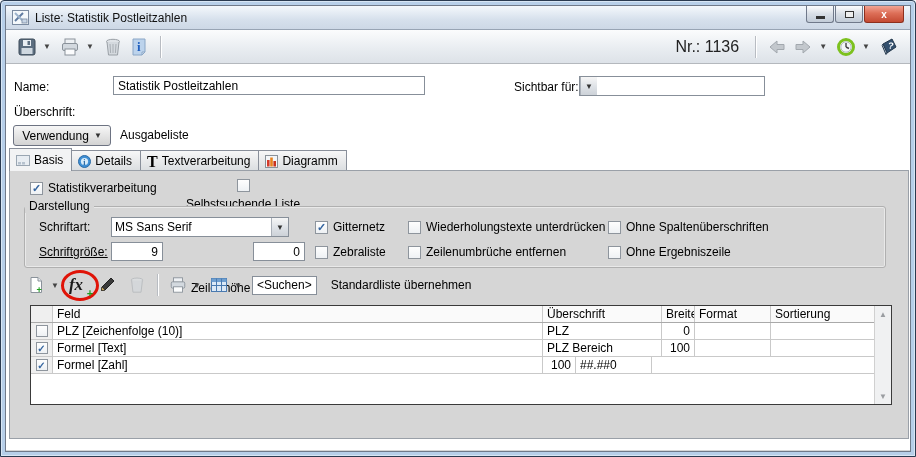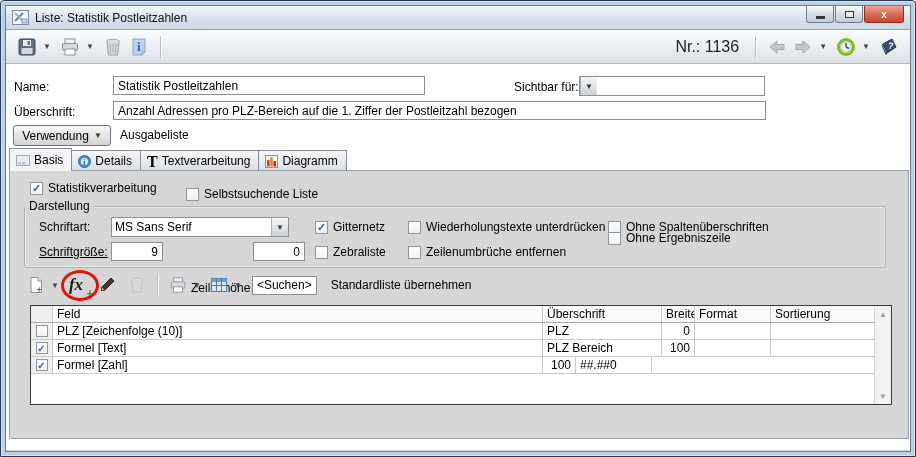--- a/index.html
+++ b/index.html
@@ -176,21 +176,20 @@
 
     <span class="lbl" style="left:8px;top:16px;">Name:</span>
     <input class="tinput" style="left: 107px; top: 12px; width: 312px;" value="Statistik Postleitzahlen">
 
     <span class="lbl" style="left:508px;top:16px;">Sichtbar für:</span>
     <div class="combo" style="left:573px;top:12px;width:186px;">
       <span class="cbtn">▼</span>
     </div>
 
     <span class="lbl" style="left:8px;top:41px;">Überschrift:</span>
-    <input class="tinput" style="left: 107px; top: 37px; width: 653px;" value="Anzahl Adressen pro PLZ-Bereich auf die 1. Ziffer der Postleitzahl bezogen">
 
     <div class="pushbtn" style="left:7px;top:61px;width:98px;">
       <span>Verwendung</span>
       <span style="font-size:8px;color:#333;">▼</span>
     </div>
     <span class="lbl" style="left:114px;top:64px;">Ausgabeliste</span>
 
     <div class="tabs">
       <div class="tab active">
         <svg width="14" height="11" viewBox="0 0 14 11">
@@ -222,21 +221,21 @@
         <span>Diagramm</span>
       </div>
     </div>
 
     <div class="panel">
 
       <div class="cb" style="left:20px;top:10px;">
         <span class="cbbox">✓</span>
         <span>Statistikverarbeitung</span>
       </div>
-      <div class="cb" style="left:176px;top:16px;">
+      <div class="cb" style="left:176px;top:8px;flex-direction:column;">
         <span class="cbbox"></span>
         <span>Selbstsuchende Liste</span>
       </div>
 
       <div class="groupbox">
         <span class="grouplegend">Darstellung</span>
 
         <span class="lbl" style="left:14px;top:13px;">Schriftart:</span>
         <div class="combo" style="left:86px;top:10px;width:178px;">
           <span class="cval">MS Sans Serif</span>
@@ -260,21 +259,21 @@
         <span class="lbl" style="left:166px;top:42px;margin-top:32px;">Zeilenhöhe</span>
         <input class="tinput right-align" style="left: 228px; top: 35px; width: 52px;" value="0">
         <div class="cb" style="left:290px;top:38px;">
           <span class="cbbox"></span>
           <span>Zebraliste</span>
         </div>
         <div class="cb" style="left:383px;top:38px;">
           <span class="cbbox"></span>
           <span>Zeilenumbrüche entfernen</span>
         </div>
-        <div class="cb" style="left:583px;top:24px;">
+        <div class="cb" style="left:583px;top:38px;">
           <span class="cbbox"></span>
           <span>Ohne Ergebniszeile</span>
         </div>
       </div>
 
       <div class="toolbar2">
         <div class="tbtn">
           <svg class="icon18" viewBox="0 0 18 18">
             <path d="M4 1.5 H11 L14.5 5 V16.5 H4 Z" fill="#fff" stroke="#8a929a"></path>
             <path d="M11 1.5 L11 5 H14.5" fill="#e6ebf0" stroke="#8a929a"></path>

